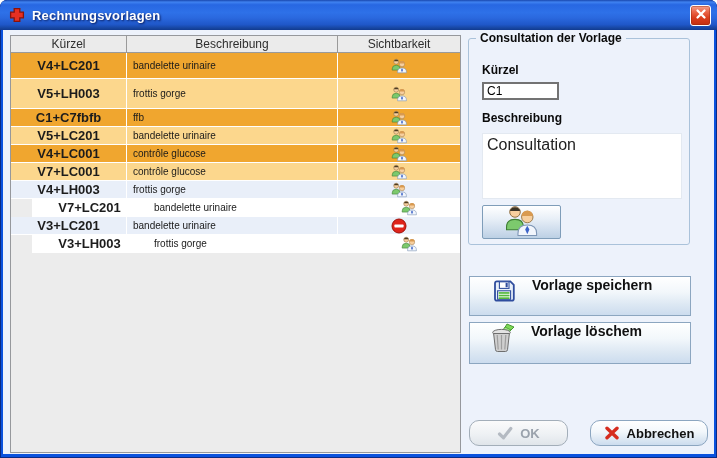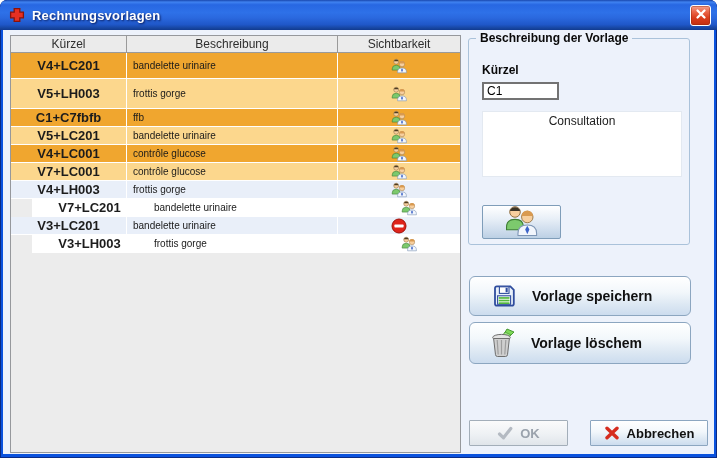--- a/index.html
+++ b/index.html
@@ -68,47 +68,46 @@
   }
   .field-label{ position:absolute; left:13px; font-size:12px; font-weight:bold; color:#0a0a0a; }
   .lbl-kuerzel{ top:24px; }
   .lbl-beschreibung{ top:72px; }
   .kuerzel-input{
     position:absolute; left:13px; top:43px; width:77px; height:18px;
     border:2px solid #737373; background:#fff; font-size:12px; padding:0 3px;
     font-family:"Liberation Sans","DejaVu Sans",sans-serif;
   }
   .beschreibung-area{
-    position:absolute; left:13px; top:72px; width:200px; height:66px;
-    border:1px solid #e3e9f1; background:#fff; font-size:12px; color:#222;
+    position:absolute; left:13px; top:94px; width:200px; height:66px;
+    border:1px solid #e3e9f1; background:#fff; font-size:16px; color:#222;
     padding:2px 4px; resize:none; overflow:hidden;
     font-family:"Liberation Sans","DejaVu Sans",sans-serif;
-    text-align:center;
   }
   .people-btn{
     position:absolute; left:13px; top:166px; width:79px; height:34px;
     border:1px solid #7f9db9; border-radius:2px; cursor:pointer;
     background:linear-gradient(180deg,#ffffff 0%,#e8eff7 40%,#cfdded 75%,#bcd0e4 100%);
     display:flex; align-items:center; justify-content:center;
   }
   
   .action-btn{
     position:absolute; left:466px; width:222px; cursor:pointer;
-    border:1px solid #8ca6c0; border-radius:6px;
+    border:1px solid #8ca6c0; border-radius:0;
     background:linear-gradient(180deg,#ffffff 0%,#f2f7fb 40%,#dde8f3 72%,#ccdcee 100%);
     box-shadow: inset 0 1px 0 #fff;
-    display:flex; align-items:center; font-weight:bold; font-size:14px; color:#111;
+    display:flex; align-items:flex-start; font-weight:bold; font-size:14px; color:#111;
   }
   .save-btn{ top:246px; height:40px; }
   .delete-btn{ top:292px; height:42px; }
   .action-btn .ico{ margin:0 14px 0 20px; display:flex; align-items:center; }
   
   .bottom-btn{
     position:absolute; top:390px; height:26px; cursor:pointer;
-    border:1px solid #8ca6c0; border-radius:1px;
+    border:1px solid #8ca6c0; border-radius:10px;
     background:linear-gradient(180deg,#ffffff 0%,#f2f7fb 45%,#dde8f3 75%,#ccdcee 100%);
     display:flex; align-items:center; justify-content:center;
     font-weight:bold; font-size:13px; color:#111;
   }
   .ok-btn{ left:466px; width:99px; color:#9aa2ac; border-color:#a3aeb9; cursor:default;
     background:linear-gradient(180deg,#fbfbfb 0%,#eef1f4 55%,#e0e5ea 100%); }
   .cancel-btn{ left:570px; width:118px;margin-left:17px; }
   .bottom-btn .ico{ margin-right:7px; display:flex; align-items:center; }
 </style>
 </head>
@@ -313,21 +312,21 @@
           <path d="M11,11.2 l1,1.8 -1,2.2 -1,-2.2 z" fill="#3d64c8"></path>
         </svg>
       </span>
 
     </div>
   </div>
         </div>
     </div>
 
     <div class="groupbox">
-      <span class="legend">Beschreibung der Vorlage</span>
+      <span class="legend">Consultation der Vorlage</span>
       <span class="field-label lbl-kuerzel">Kürzel</span>
       <input class="kuerzel-input" type="text" value="C1" style="">
       <span class="field-label lbl-beschreibung">Beschreibung</span>
       <textarea class="beschreibung-area" style="">Consultation</textarea>
       <div class="people-btn">
         <span>
           <svg width="36" height="36" viewBox="0 0 17 17">
             <circle cx="5.2" cy="4.7" r="2.5" fill="#f7cf9e" stroke="#8a6a3f" stroke-width="0.45"></circle>
             <path d="M2.8,4.2 a2.5,2.4 0 0 1 4.8,0 z" fill="#3c3528"></path>
             <path d="M1.2,11.9 q0-3.7 4-3.7 t4,3.7 v1.2 h-8 z" fill="#7cc96d" stroke="#3d7d33" stroke-width="0.5"></path>

